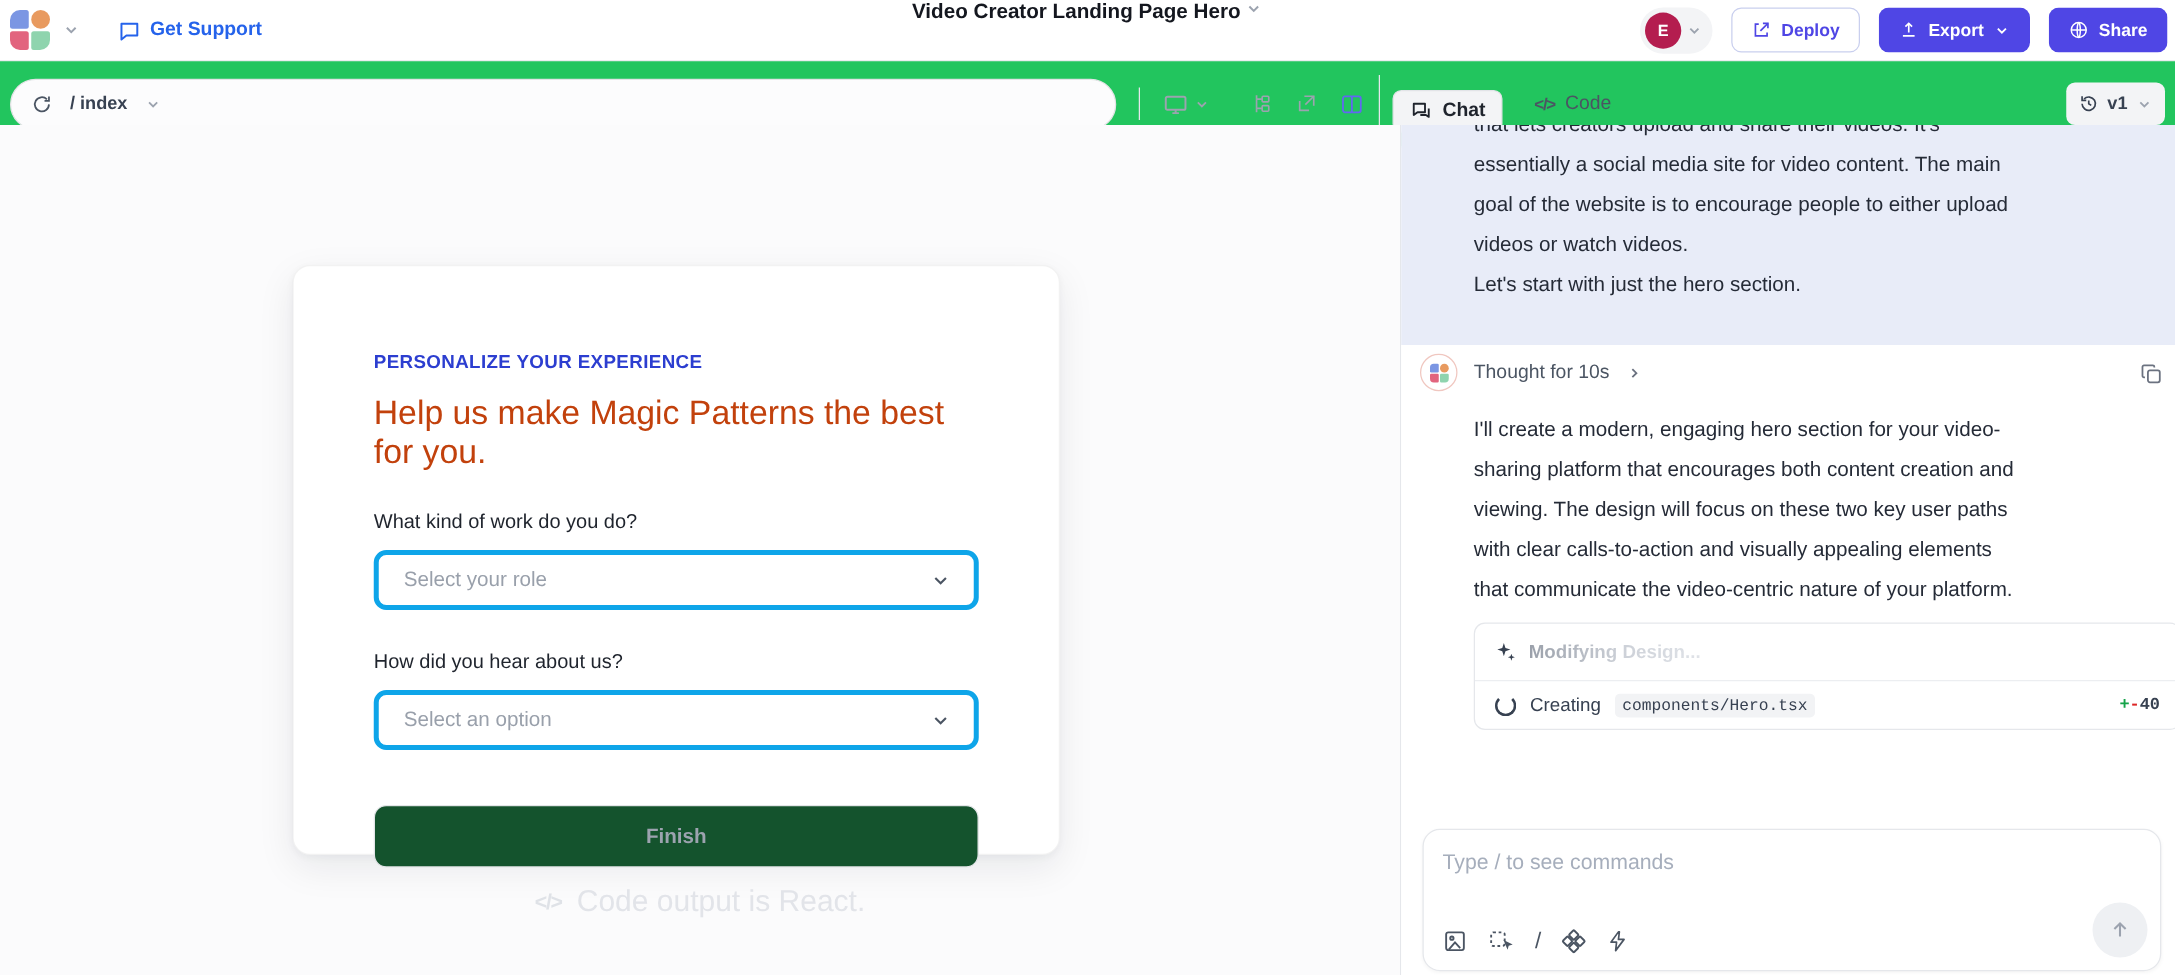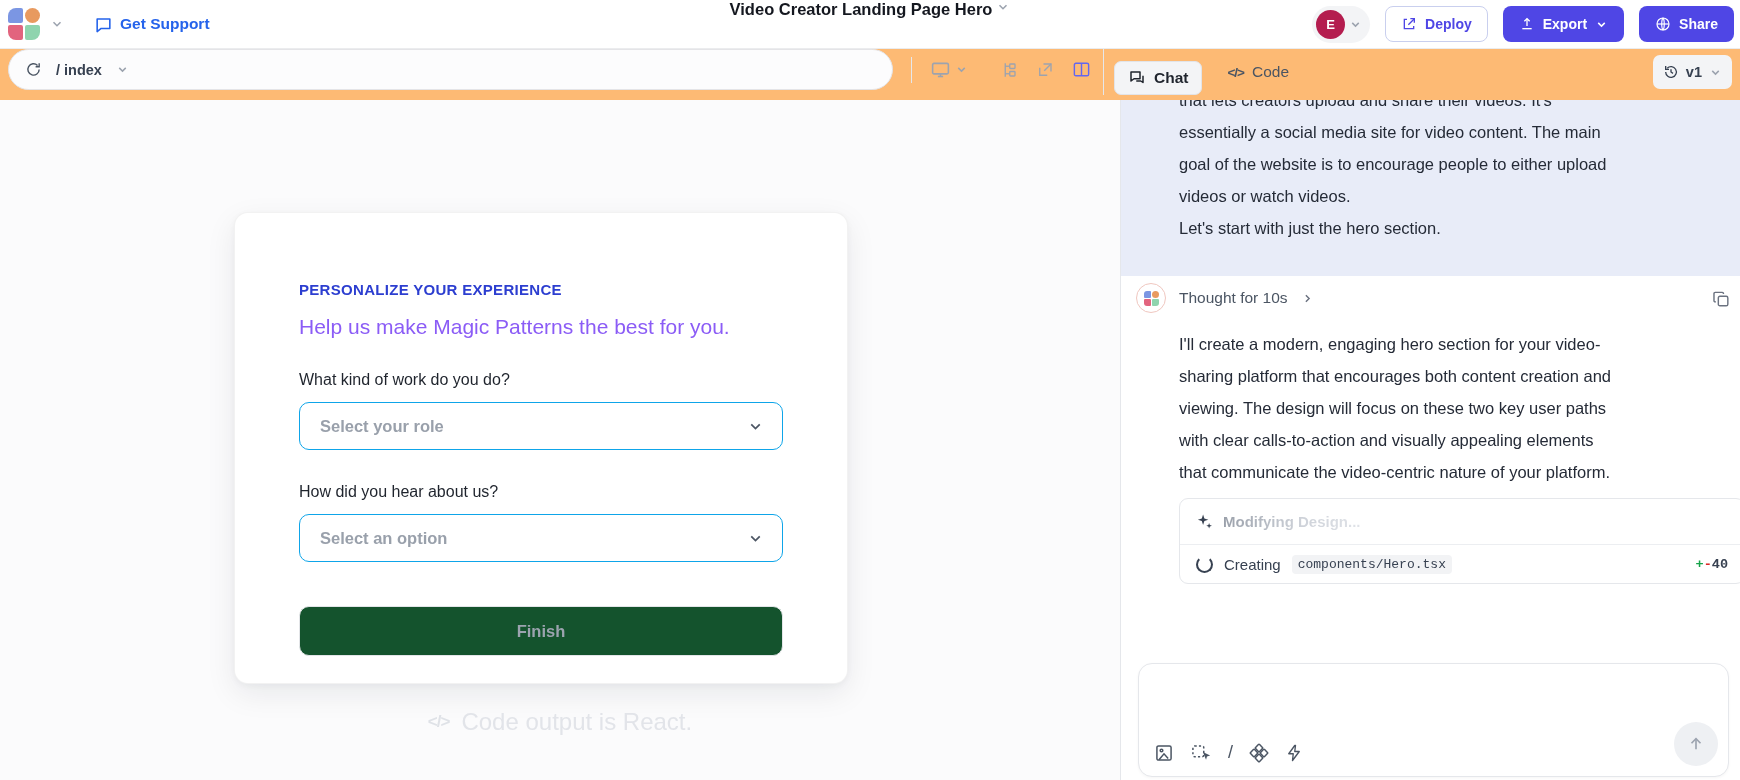--- a/index.html
+++ b/index.html
@@ -38,23 +38,23 @@
   .topbar-right { margin-left:auto; display:flex; align-items:center; gap:15px; }
   .avatar-pill { display:flex; align-items:center; gap:4px; background:#f3f4f6; border-radius:999px; padding:4px 8px 4px 4px; cursor:pointer; }
   .avatar { width:29px; height:29px; border-radius:50%; background:#b41d4f; color:#fff; font-size:13px; font-weight:700; display:flex; align-items:center; justify-content:center; }
   .btn { display:flex; align-items:center; gap:8px; height:36px; padding:0 15px; border-radius:8px; font-size:14px; font-weight:600; cursor:pointer; border:1px solid transparent; }
   .btn-deploy { background:#fff; border-color:#c9cfee; color:#4f46e5; }
   .btn-solid { background:#4f46e5; color:#fff; }
 
   
   .toolbar {
     position:absolute; top:48px; left:0; right:0; height:70px;
-    display:flex; align-items:flex-start;
+    display:flex; align-items:center;
     border-top:1px solid #ebecee; border-bottom:1px solid #e8e9eb;
-    background:#fdba74;
+    background:#22c55e;
   }
   .toolbar-left { width:1103px; display:flex; align-items:center; padding:0 12px 0 8px; gap:18px; }
   .url-pill {
     flex:1; height:41px; display:flex; align-items:center; gap:14px;
     border:1px solid #e4e4e7; background:#fcfcfd; border-radius:999px; padding:0 16px;
   }
   .route { font-size:14.5px; font-weight:700; color:#374151; }
   .vdiv { width:1px; height:26px; background:#e5e7eb; }
   .tool-icon { color:#9ca3af; cursor:pointer; display:flex; align-items:center; gap:4px; }
   .toolbar-right { flex:1; border-left:1px solid #e5e7eb; display:flex; align-items:center; padding:0 8px 0 10px; gap:12px; }
@@ -68,27 +68,27 @@
   .main { position:absolute; top:100px; left:0; right:0; bottom:0; display:flex; }
   .preview-panel { position:relative; width:1121px; background:#fbfbfc; border-right:1px solid #e5e7eb; }
 
   .modal {
     position:absolute; left:234px; top:112px; width:614px; height:472px;
     background:#fff; border:1px solid rgba(0,0,0,0.05); border-radius:14px;
     box-shadow:0 10px 30px rgba(15,23,42,0.08), 0 2px 6px rgba(15,23,42,0.04);
     padding:68px 64px 0 64px;
   }
   .eyebrow { color:#2c3ed0; font-size:15px; font-weight:700; letter-spacing:0.02em; }
-  .modal-heading { margin-top:17px; font-size:21px; color:#8b5cf6; }
+  .modal-heading { margin-top:17px; font-size:27px; color:#c2410c; }
   .field-label { font-size:16px; color:#1f242d; }
   .lbl1 { margin-top:32px; }
   .select {
-    margin-top:13px; height:48px; border:1px solid #0ea5e9; border-radius:10px;
+    margin-top:13px; height:48px; border:4px solid #0ea5e9; border-radius:10px;
     display:flex; align-items:center; justify-content:space-between;
-    padding:0 18px 0 20px; cursor:pointer; background:#fff;font-weight:bold;
+    padding:0 18px 0 20px; cursor:pointer; background:#fff;
   }
   .select-placeholder { color:#99a0ab; font-size:16.5px; }
   .lbl2 { margin-top:33px; }
   .finish-btn {
     margin-top:44px; height:50px; width:100%;
     background:#14532d; border:1px solid #e3e5e8; border-radius:10px;
     color:#9ca3af; font-size:16.5px; font-weight:600;
     display:flex; align-items:center; justify-content:center; cursor:default;
   }
   .watermark {
@@ -420,20 +420,21 @@
 
         <div class="status-row">
           <span class="spinner"></span>
           <span class="status-action">Creating</span>
           <span class="file-chip">components/Hero.tsx</span>
           <span class="diff"><span class="plus">+</span><span class="minus">-</span><span class="num">40</span></span>
         </div>
       </div>
 
       <div class="composer">
+        <div class="composer-placeholder">Type / to see commands</div>
         <div class="composer-icons">
           <span class="cicon">
             <svg width="20" height="20" viewBox="0 0 24 24" fill="none" stroke="currentColor" stroke-width="1.8">
                 <rect x="3.5" y="3.5" width="17" height="17" rx="2"></rect>
                 <circle cx="9" cy="9" r="1.6"></circle>
                 <path d="M6 20l6-7 5 5.5"></path>
               </svg>
           </span>
           <span class="cicon">
             <svg width="20" height="20" viewBox="0 0 24 24" fill="none" stroke="currentColor" stroke-width="1.8" stroke-dasharray="2.6 2.6">

